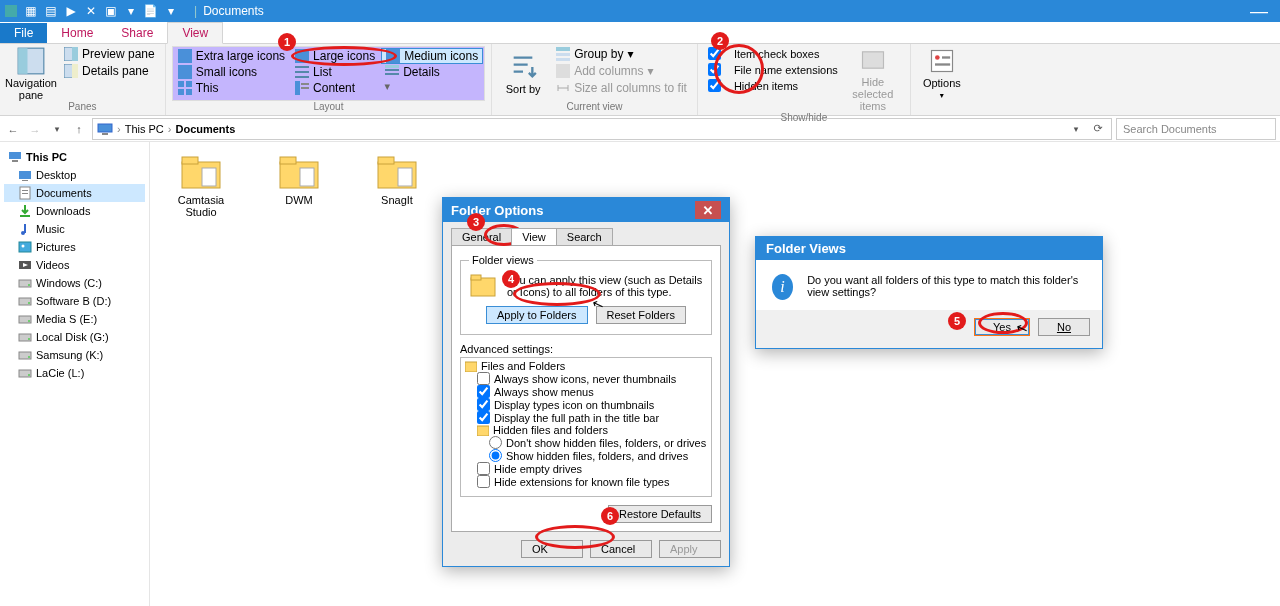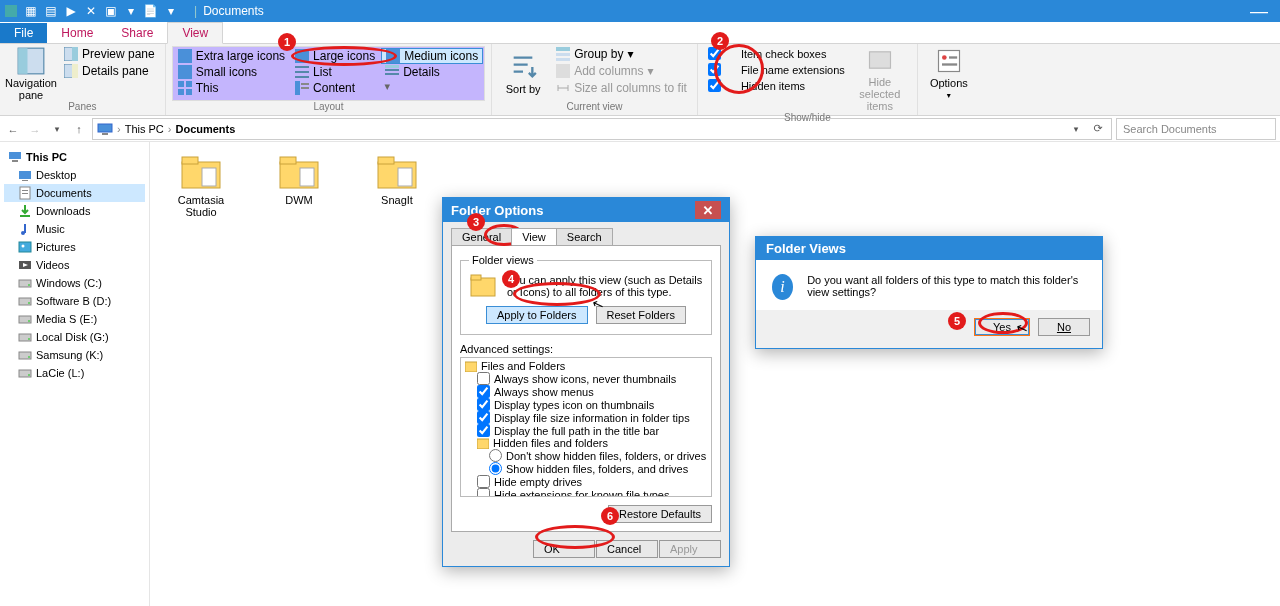--- a/index.html
+++ b/index.html
@@ -21,21 +21,21 @@
 
 .ribbon { height: 72px; background: #f3f3f3; border-bottom: 1px solid #d4d4d4; display: flex; }
 .group { border-right: 1px solid #e0e0e0; padding: 2px 6px; display: flex; flex-direction: column; position: relative; }
 .group-body { flex: 1; display: flex; }
 .group-label { font-size: 10px; color: #777; text-align: center; padding-bottom: 1px; }
 .col { display: flex; flex-direction: column; justify-content: flex-start; gap: 1px; }
 .item { display: flex; align-items: center; gap: 4px; padding: 1px 4px; font-size: 12px; white-space: nowrap; cursor: pointer; }
 .item .ico { width: 14px; height: 14px; display: inline-block; }
 .bigbtn { display: flex; flex-direction: column; align-items: center; justify-content: center; width: 50px; gap: 2px; cursor: pointer; font-size: 11px; text-align: center; }
 .bigbtn .ico { width: 28px; height: 28px; }
-.chk { display: flex; align-items: center; gap: 20px; padding: 1px 4px; font-size: 11px; }
+.chk { display: flex; align-items: center; gap: 13px; padding: 1px 4px; font-size: 11px; }
 .chk input { margin: 0; }
 .layout-grid { display: grid; grid-template-columns: auto auto auto; grid-auto-rows: 16px; gap: 0 2px; border: 1px solid #ddd; background: #c4b5fd; padding: 1px; }
 .layout-grid .dd { width: 12px; text-align: center; color: #666; }
 
 
 .ann-ring { position: absolute; border: 3px solid #e21b1b; border-radius: 50%; pointer-events: none; }
 .ann-badge { position: absolute; width: 18px; height: 18px; background: #e21b1b; color: #fff; border-radius: 50%; display: flex; align-items: center; justify-content: center; font-size: 11px; font-weight: bold; pointer-events: none; }
 
 
 .addr { height: 26px; border-bottom: 1px solid #e5e5e5; display: flex; align-items: center; gap: 4px; padding: 0 4px; }
@@ -67,21 +67,21 @@
 .dlg .dlgpage { border: 1px solid #aaa; background: #fff; padding: 8px; }
 .dlg fieldset { border: 1px solid #bbb; padding: 6px 8px 10px; margin-bottom: 8px; }
 .dlg legend { font-size: 11px; padding: 0 3px; }
 .dlg .fvrow { display: flex; align-items: center; gap: 10px; }
 .dlg .fvtext { font-size: 11px; flex: 1; }
 .dlg .btn { border: 1px solid #999; background: #e9e9e9; padding: 2px 10px; font-size: 11px; cursor: pointer; min-width: 78px; text-align: left; }
 .dlg .btn:active, .dlg .btn.pressed { border: 1px solid #3a8ed6; background: #cde8ff; }
 .dlg .advlist { border: 1px solid #bbb; background: #fff; height: 140px; overflow-y: scroll; padding: 2px 4px; font-size: 11px; }
 .dlg .advlist .row { display: flex; align-items: center; gap: 4px; padding: 0 0 0 12px; }
 .dlg .advlist .row.hdr { padding-left: 0; }
-.dlg .dlgbtns { display: flex; gap: 1px; justify-content: flex-end; margin-top: 8px; }
+.dlg .dlgbtns { display: flex; gap: 7px; justify-content: flex-end; margin-top: 8px; }
 
 
 .confirm { position: absolute; border: 1px solid #2a88d8; background: #fff; box-shadow: 0 4px 16px rgba(0,0,0,.3); }
 .confirm .ct { background: #2a88d8; color: #fff; padding: 4px 10px; font-size: 13px; font-weight: 600; }
 .confirm .cb { padding: 14px 16px 10px; display: flex; gap: 14px; align-items: flex-start; }
 .confirm .ci { width: 26px; height: 26px; border-radius: 50%; background: #2a88d8; color: #fff; display: flex; align-items: center; justify-content: center; font-style: italic; font-family: Georgia, serif; font-size: 16px; }
 .confirm .cbtns { display: flex; gap: 8px; justify-content: flex-end; padding: 0 12px 12px; background: #f0f0f0; padding-top: 8px; }
 .confirm .btn { border: 1px solid #999; background: #e9e9e9; padding: 2px 18px; font-size: 11px; cursor: pointer; }
 .confirm .btn.def { border: 1px solid #f97316; box-shadow: 0 0 0 1px #3a8ed6 inset; padding-left: 18px; }
 
@@ -483,24 +483,20 @@
             <div class="row" style="padding-left:12px">
               <input type="checkbox" checked="" style="margin: 0px;">
               <span>Always show menus</span>
             </div>
             <div class="row" style="padding-left:12px">
               <input type="checkbox" checked="" style="margin: 0px;">
               <span>Display types icon on thumbnails</span>
             </div>
             <div class="row" style="padding-left:12px">
               <input type="checkbox" checked="" style="margin: 0px;">
-              <span>Display file size information in folder tips</span>
-            </div>
-            <div class="row" style="padding-left:12px">
-              <input type="checkbox" checked="" style="margin: 0px;">
               <span>Display the full path in the title bar</span>
             </div>
             <div class="row" style="padding-left:12px">
               <svg width="12" height="12">
                 <rect width="12" height="10" y="2" fill="#ffd76b" stroke="#caa23a"></rect>
               </svg>
               <span>Hidden files and folders</span>
             </div>
             <div class="row" style="padding-left:24px">
               <input type="radio" style="margin: 0px;">

